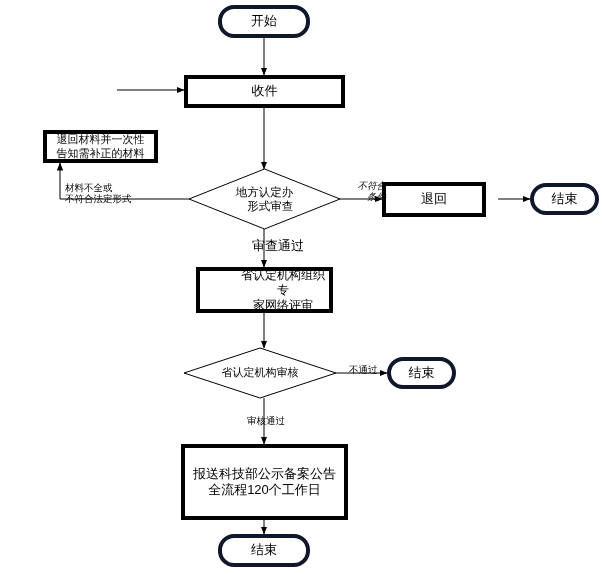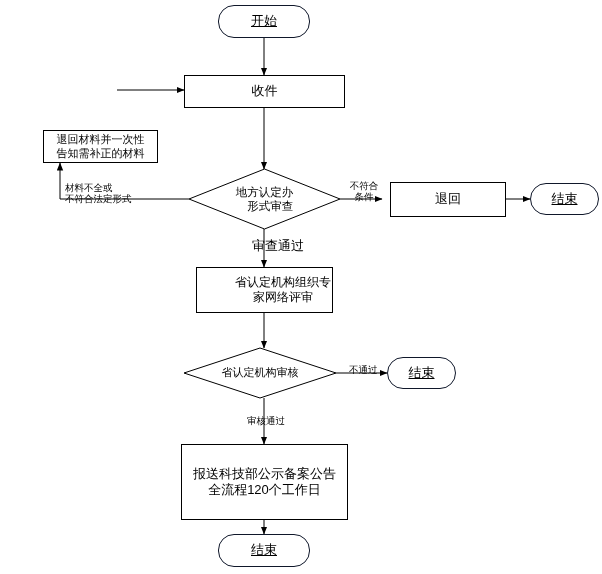--- a/index.html
+++ b/index.html
@@ -21,26 +21,25 @@
     display: flex;
     align-items: center;
     justify-content: center;
     text-align: center;
     color: #000000;
     background: #ffffff;
     line-height: 1.25;
     white-space: pre-line;
   }
   .rect {
-    border: 1px solid #000000;
+    border: 4px solid #000000;
   }
   .terminator {
-    border: 1px solid #0f172a;
+    border: 4px solid #0f172a;
     border-radius: 16px;
-    text-decoration: underline;
   }
   .diamond-wrap {
     position: absolute;
   }
   .diamond-wrap svg {
     position: absolute;
     left: 0;
     top: 0;
     overflow: visible;
   }
@@ -118,21 +117,21 @@
 告知需补正的材料</div>
 
   <div class="diamond-wrap" style="left:189px; top:169px; width:151px; height:60px;">
     <svg width="151" height="60" viewBox="0 0 151 60">
       <polygon points="75.5,0 151,30 75.5,60 0,30" fill="#ffffff" stroke="#000000" stroke-width="1"></polygon>
     </svg>
     <div class="diamond-label" style="font-size:11.5px;">地方认定办
 形式审查</div>
   </div>
 
-  <div class="node rect" style="left:382px; top:182px; width:116px; height:35px; font-size:13px;margin-left:8px;">退回</div>
+  <div class="node rect" style="left:382px; top:182px; width:104px; height:35px; font-size:13px;">退回</div>
 
   <div class="node terminator" style="left:530px; top:183px; width:69px; height:32px; font-size:13px;">结束</div>
 
   <div class="node rect" style="left:196px; top:267px; width:137px; height:46px; font-size:12px;padding-left:37px;">省认定机构组织专
 家网络评审</div>
 
   <div class="diamond-wrap" style="left:184px; top:348px; width:152px; height:50px;">
     <svg width="152" height="50" viewBox="0 0 152 50">
       <polygon points="76,0 152,25 76,50 0,25" fill="#ffffff" stroke="#000000" stroke-width="1"></polygon>
     </svg>
@@ -144,20 +143,20 @@
   <div class="node rect" style="left:181px; top:444px; width:167px; height:76px; font-size:13px;">报送科技部公示备案公告
 全流程120个工作日</div>
 
   <div class="node terminator" style="left:218px; top:534px; width:92px; height:33px; font-size:13px;">结束</div>
 
   <div class="edge-label" style="left:65px; top:182px; width:120px; font-size:9.5px; text-align:left;">材料不全或
 不符合法定形式</div>
 
   <div class="edge-label" style="left:248px; top:238px; width:60px; font-size:13px;">审查通过</div>
 
-  <div class="edge-label" style="left:342px; top:180px; width:44px; font-size:9.5px; text-align:center;">不符合
+  <div class="edge-label" style="left:342px; top:180px; width:44px; font-size:9.5px; text-align:right;font-style:italic;">不符合
 条件</div>
 
   <div class="edge-label" style="left:349px; top:364px; width:40px; font-size:9.5px; text-align:left;">不通过</div>
 
   <div class="edge-label" style="left:236px; top:415px; width:60px; font-size:9.5px;">审核通过</div>
 
 </div>
 
 </body></html>

